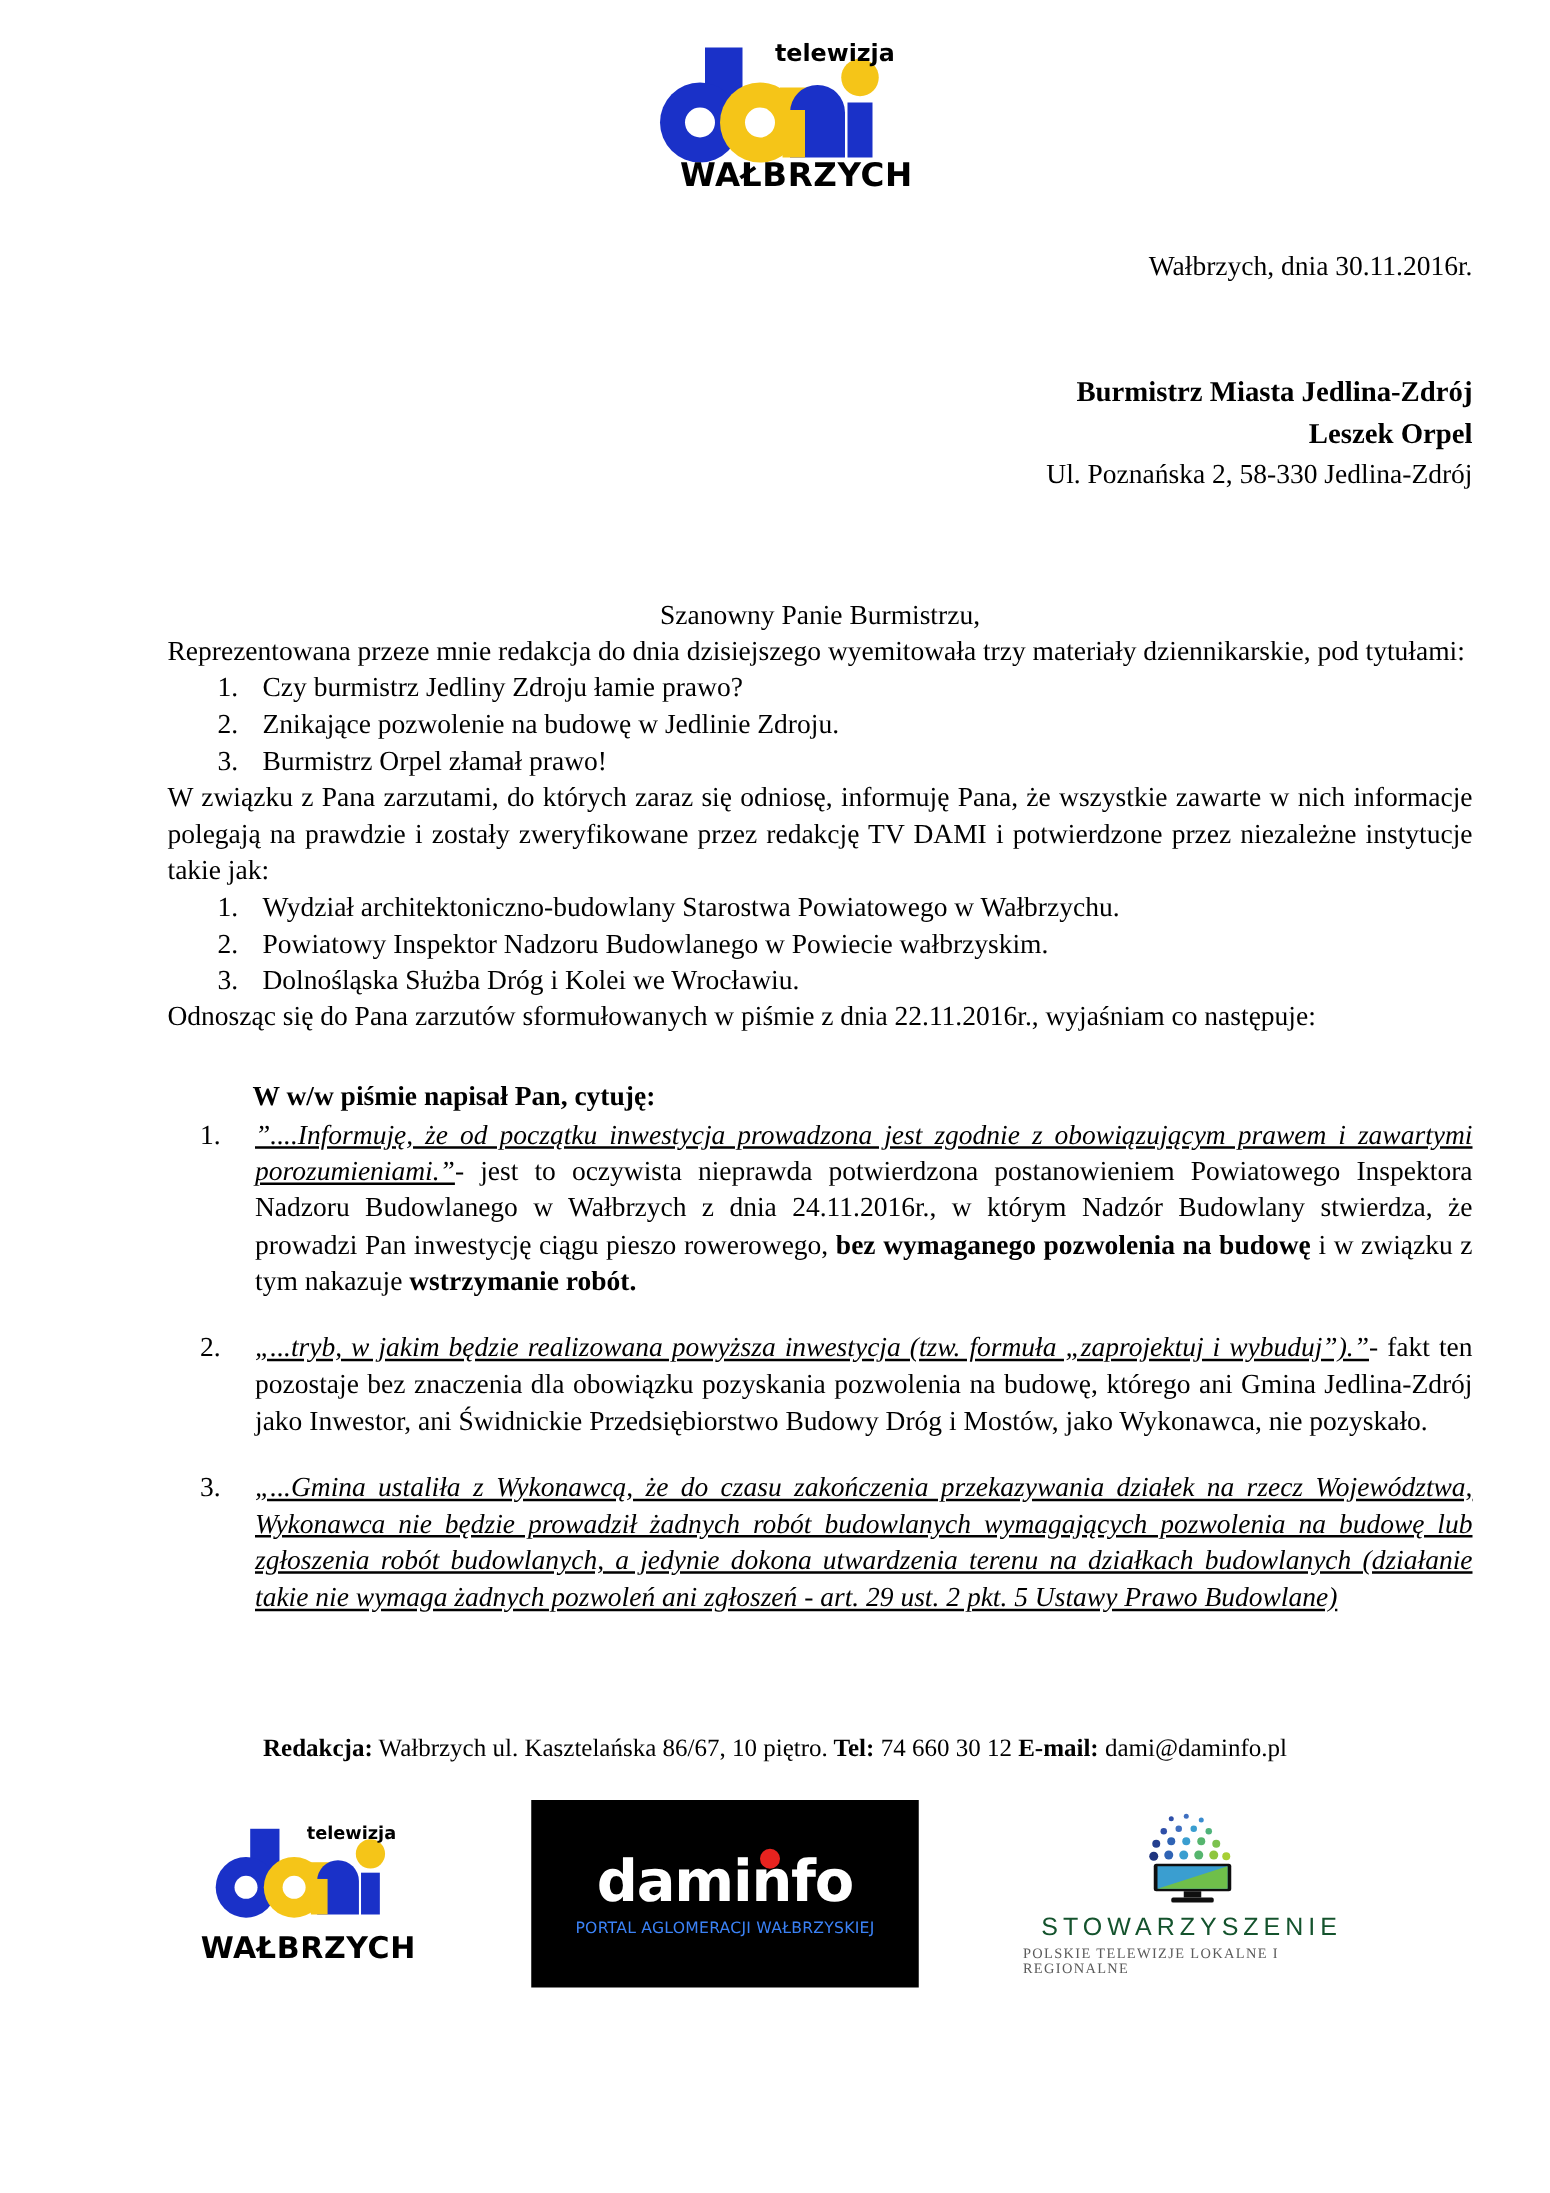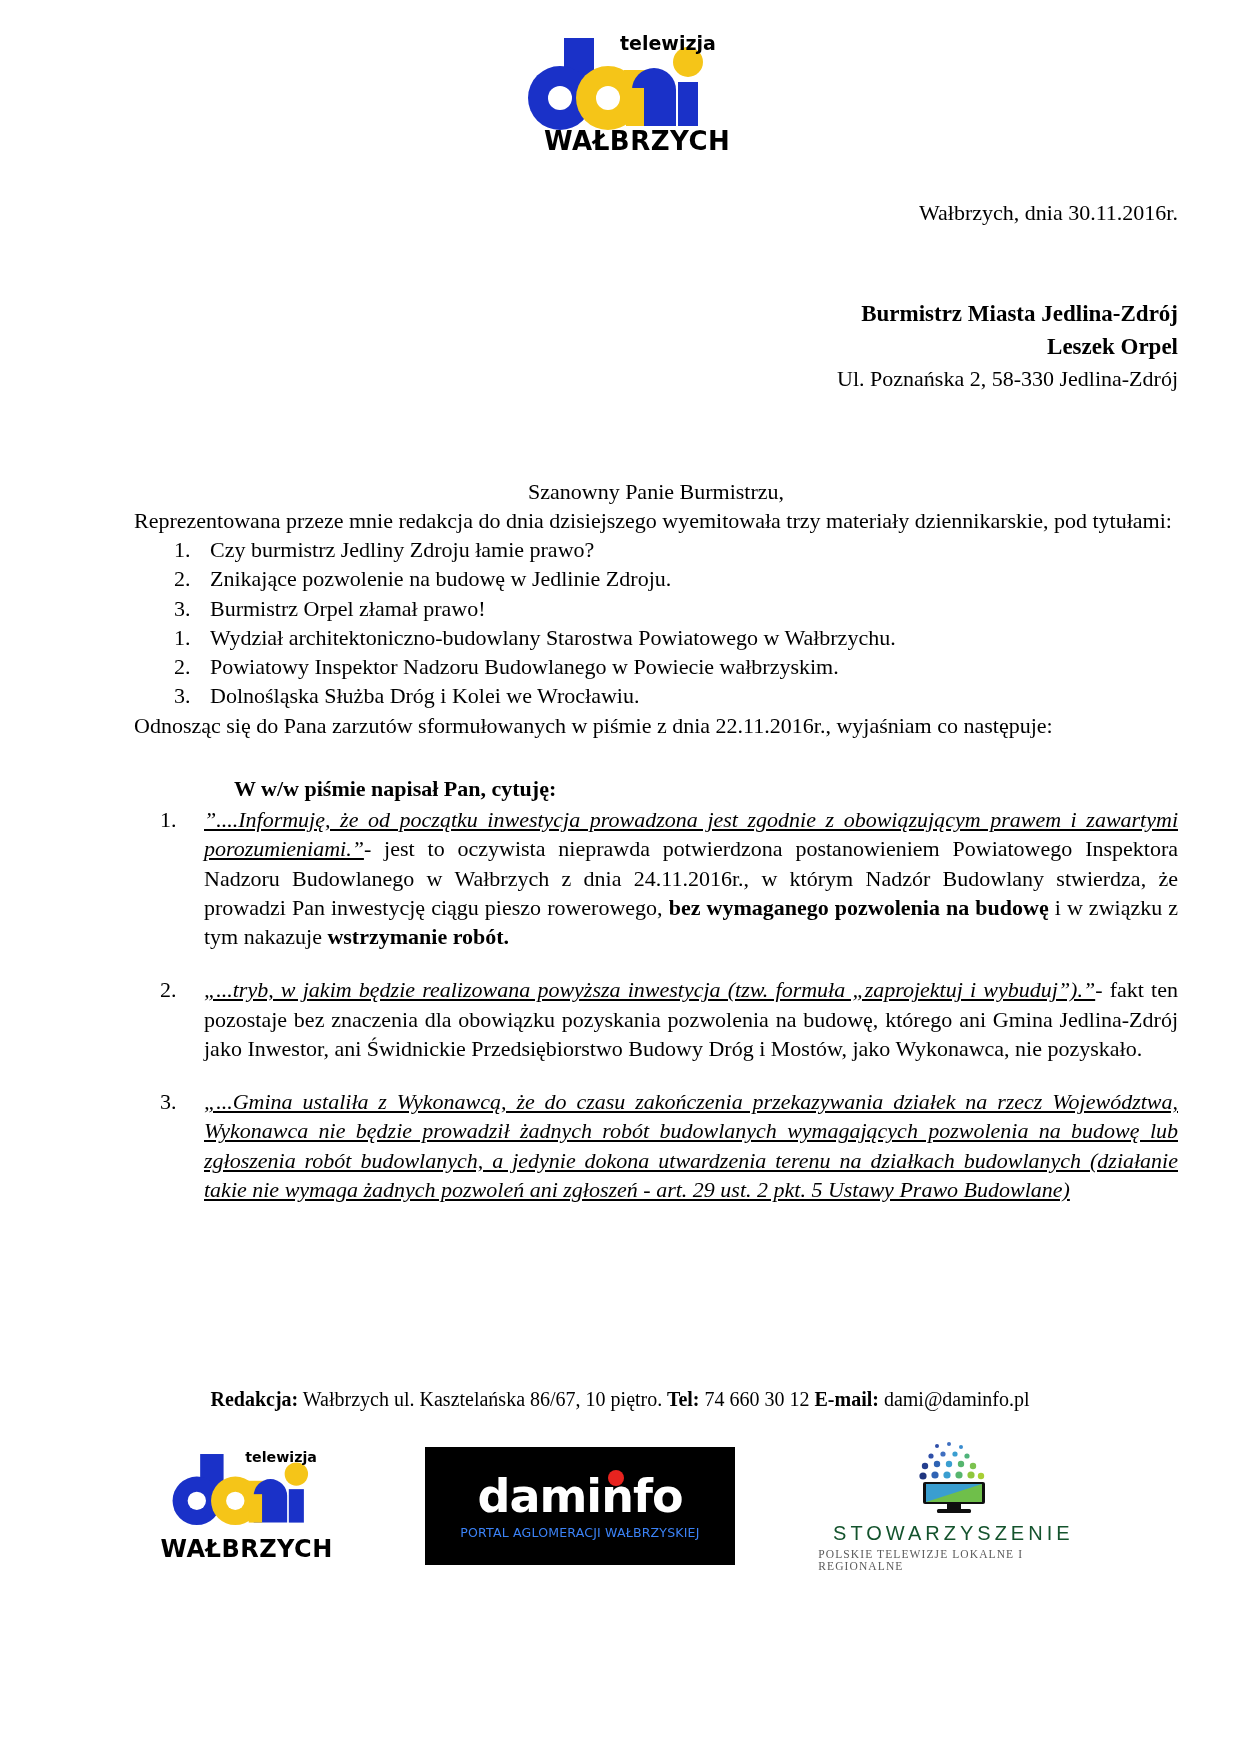--- a/index.html
+++ b/index.html
@@ -77,21 +77,21 @@
     list-style-type: decimal;
   }
   ol.num > li {
     text-align: left;
     padding-left: 14px;
     margin: 0;
   }
 
   .sub-head {
     font-weight: bold;
-    margin: 34px 0 0 100px;
+    margin: 34px 0 0 68px;
     font-size: 22px;
   }
 
   ol.quotes {
     margin: 2px 0 0 0;
     padding-left: 48px;
     list-style-type: decimal;
   }
   ol.quotes > li {
     text-align: justify;
@@ -117,21 +117,21 @@
     left: 0; right: 0;
     top: 1440px;
     display: flex;
     align-items: center;
     justify-content: space-around;
     padding: 0 110px;
   }
   .daminfo-box {
     background: #000000;
     width: 310px;
-    height: 118px;
+    height: 150px;
     display: flex;
     flex-direction: column;
     align-items: center;
     justify-content: center;
   }
   .daminfo-word {
     color: #ffffff;
     font-family: "DejaVu Sans", sans-serif;
     font-weight: bold;
     font-size: 46px;
@@ -226,20 +226,21 @@
 
     <p class="p-left">Szanowny Panie Burmistrzu,</p>
     <p class="p">Reprezentowana przeze mnie  redakcja do dnia dzisiejszego wyemitowała trzy materiały dziennikarskie, pod tytułami:</p>
 
     <ol class="num">
       <li>Czy burmistrz Jedliny Zdroju łamie prawo?</li>
       <li>Znikające pozwolenie na budowę w Jedlinie Zdroju.</li>
       <li>Burmistrz Orpel złamał prawo!</li>
     </ol>
 
+    <p class="p">W związku z Pana zarzutami, do których zaraz się odniosę, informuję Pana, że wszystkie zawarte w nich informacje polegają na prawdzie i zostały zweryfikowane przez redakcję TV DAMI i potwierdzone przez niezależne instytucje takie jak:</p>
 
     <ol class="num">
       <li>Wydział architektoniczno-budowlany Starostwa Powiatowego w Wałbrzychu.</li>
       <li>Powiatowy Inspektor Nadzoru Budowlanego w Powiecie wałbrzyskim.</li>
       <li>Dolnośląska Służba Dróg i Kolei we Wrocławiu.</li>
     </ol>
 
     <p class="p">Odnosząc się do Pana zarzutów sformułowanych w piśmie z dnia 22.11.2016r., wyjaśniam co następuje:</p>
 
     <p class="sub-head">W w/w piśmie napisał Pan, cytuję:</p>

